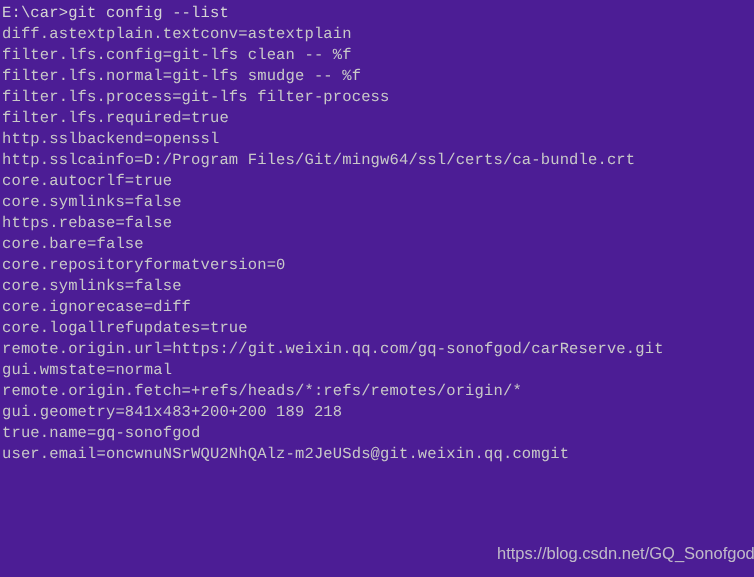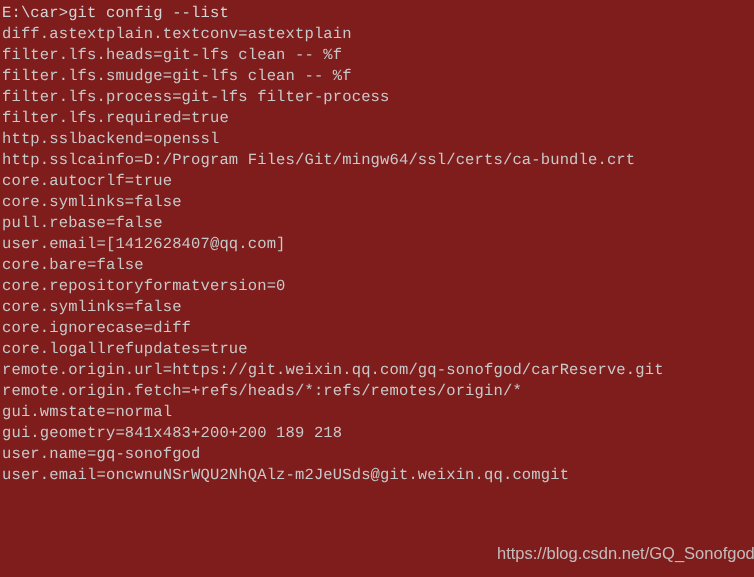--- a/index.html
+++ b/index.html
@@ -11,21 +11,21 @@
   body {
     width: 754px;
     height: 577px;
     overflow: hidden;
     font-family: "Liberation Mono", "DejaVu Sans Mono", monospace;
   }
   #terminal {
     position: relative;
     width: 754px;
     height: 577px;
-    background: #7f1d1d;
+    background: #4c1d95;
     overflow: hidden;
   }
   #console-output {
     position: absolute;
     left: 0;
     top: 0;
     width: 754px;
     padding: 3px 0 0 2px;
     box-sizing: border-box;
     margin: 0;
@@ -60,38 +60,37 @@
   }
 </style>
 </head>
 <body>
 
 <div id="terminal">
 
   <div id="console-output">
       <span class="console-line prompt-line">E:\car&gt;git config --list</span>
       <span class="console-line">diff.astextplain.textconv=astextplain</span>
-      <span class="console-line">filter.lfs.heads=git-lfs clean -- %f</span>
-      <span class="console-line">filter.lfs.smudge=git-lfs clean -- %f</span>
+      <span class="console-line">filter.lfs.config=git-lfs clean -- %f</span>
+      <span class="console-line">filter.lfs.normal=git-lfs smudge -- %f</span>
       <span class="console-line">filter.lfs.process=git-lfs filter-process</span>
       <span class="console-line">filter.lfs.required=true</span>
       <span class="console-line">http.sslbackend=openssl</span>
       <span class="console-line">http.sslcainfo=D:/Program Files/Git/mingw64/ssl/certs/ca-bundle.crt</span>
       <span class="console-line">core.autocrlf=true</span>
       <span class="console-line">core.symlinks=false</span>
-      <span class="console-line">pull.rebase=false</span>
-      <span class="console-line">user.email=[1412628407@qq.com]</span>
+      <span class="console-line">https.rebase=false</span>
       <span class="console-line">core.bare=false</span>
       <span class="console-line">core.repositoryformatversion=0</span>
       <span class="console-line">core.symlinks=false</span>
       <span class="console-line">core.ignorecase=diff</span>
       <span class="console-line">core.logallrefupdates=true</span>
       <span class="console-line">remote.origin.url=https://git.weixin.qq.com/gq-sonofgod/carReserve.git</span>
+      <span class="console-line">gui.wmstate=normal</span>
       <span class="console-line">remote.origin.fetch=+refs/heads/*:refs/remotes/origin/*</span>
-      <span class="console-line">gui.wmstate=normal</span>
       <span class="console-line">gui.geometry=841x483+200+200 189 218</span>
-      <span class="console-line">user.name=gq-sonofgod</span>
+      <span class="console-line">true.name=gq-sonofgod</span>
       <span class="console-line">user.email=oncwnuNSrWQU2NhQAlz-m2JeUSds@git.weixin.qq.comgit</span>
     </div>
 
   <div id="watermark">https://blog.csdn.net/GQ_Sonofgod</div>
 
 </div>
 
 </body></html>

